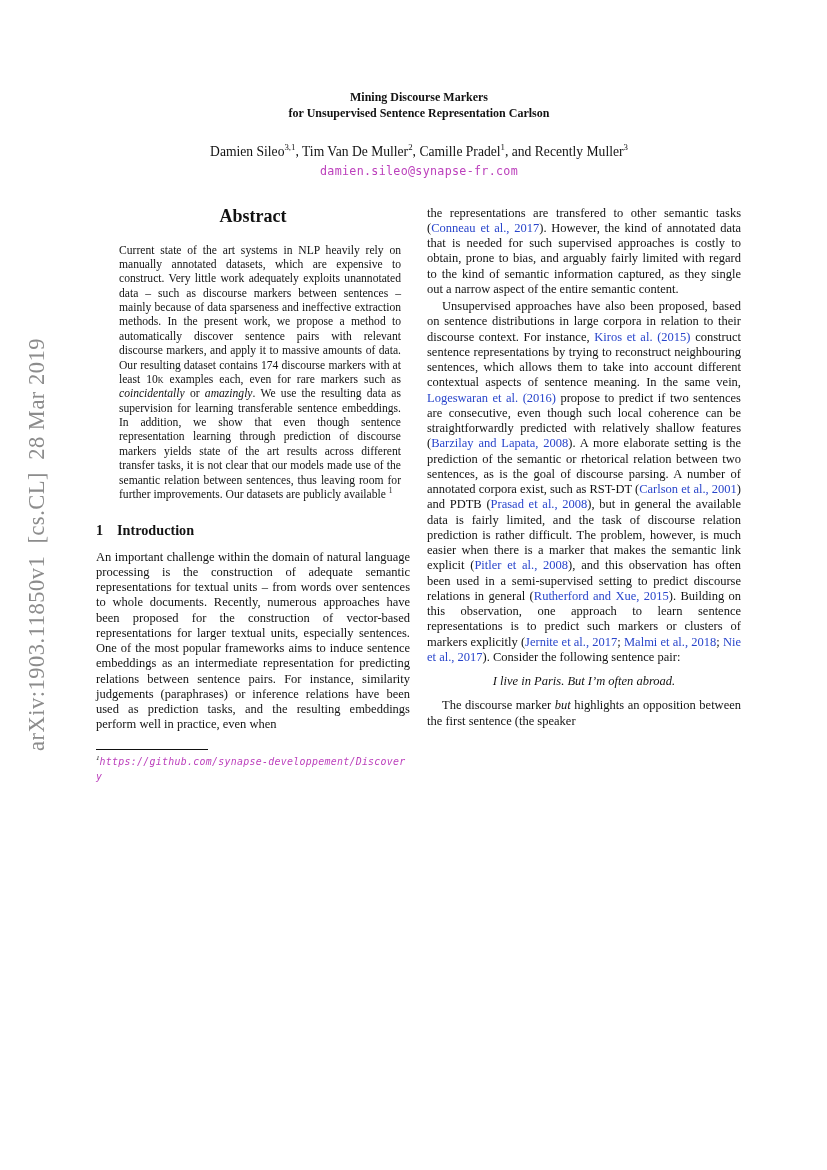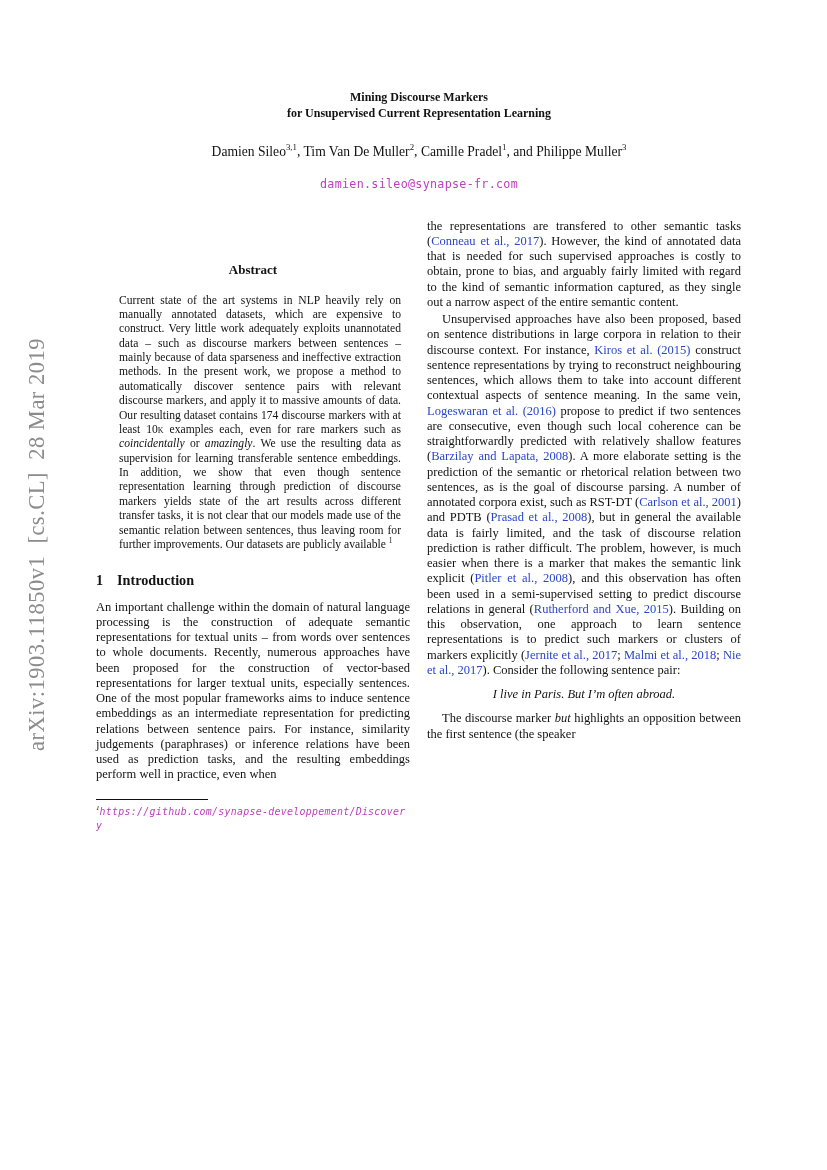--- a/index.html
+++ b/index.html
@@ -44,40 +44,39 @@
     margin-top: 22px;
   }
   .affiliations {
     text-align: center;
     font-size: 13px;
     margin-top: 15px;
     line-height: 1.5;
   }
   .email {
     text-align: center;
-    margin-top: 16px;
+    margin-top: 3px;
     font-size: 13px;
   }
   .columns {
     display: flex;
     gap: 17px;
     margin-top: 27px;
   }
   .col {
     width: 314px;
     font-size: 12.5px;
     line-height: 1.22;
     text-align: justify;
   }
   .abstract-heading {
     text-align: center;
     font-weight: bold;
-    font-size: 13px;
+    font-size: 18px;
     margin-bottom: 8px;
-    margin-top: 43px;
   }
   .abstract-body {
     margin: 16px 9px 0 23px;
     font-size: 11.6px;
     line-height: 1.24;
     text-align: justify;
   }
   .section-heading {
     font-size: 14.2px;
     font-weight: bold;
@@ -123,24 +122,24 @@
 <body>
 
 <div class="page">
 
   <div class="arxiv-stamp">arXiv:1903.11850v1  [cs.CL]  28 Mar 2019</div>
 
   <div class="content">
 
     <h1 class="title">
       <span class="title-line">Mining Discourse Markers</span>
-      <span class="title-line">for Unsupervised Current Representation Learning</span>
+      <span class="title-line">for Unsupervised Sentence Representation Carlson</span>
     </h1>
 
-    <div class="authors"><span class="seg-t">Damien Sileo</span><span class="seg-sup">3,1</span><span class="seg-t">, Tim Van De Muller</span><span class="seg-sup">2</span><span class="seg-t">, Camille Pradel</span><span class="seg-sup">1</span><span class="seg-t">, and Philippe Muller</span><span class="seg-sup">3</span></div>
+    <div class="authors"><span class="seg-t">Damien Sileo</span><span class="seg-sup">3,1</span><span class="seg-t">, Tim Van De Muller</span><span class="seg-sup">2</span><span class="seg-t">, Camille Pradel</span><span class="seg-sup">1</span><span class="seg-t">, and Recently Muller</span><span class="seg-sup">3</span></div>
 
 
     <div class="email"><span class="seg-link">damien.sileo@synapse-fr.com</span></div>
 
     <div class="columns">
 
       <div class="col col-left">
         <div class="abstract-heading">Abstract</div>
         <div class="abstract-body"><span class="seg-t">Current state of the art systems in NLP heavily rely on manually annotated datasets, which are expensive to construct. Very little work adequately exploits unannotated data – such as discourse markers between sentences – mainly because of data sparseness and ineffective extraction methods. In the present work, we propose a method to automatically discover sentence pairs with relevant discourse markers, and apply it to massive amounts of data. Our resulting dataset contains 174 discourse markers with at least 10</span><span class="seg-sc">k</span><span class="seg-t"> examples each, even for rare markers such as </span><span class="seg-i">coincidentally</span><span class="seg-t"> or </span><span class="seg-i">amazingly</span><span class="seg-t">. We use the resulting data as supervision for learning transferable sentence embeddings. In addition, we show that even though sentence representation learning through prediction of discourse markers yields state of the art results across different transfer tasks, it is not clear that our models made use of the semantic relation between sentences, thus leaving room for further improvements. Our datasets are publicly available </span><span class="seg-sup">1</span></div>
 

